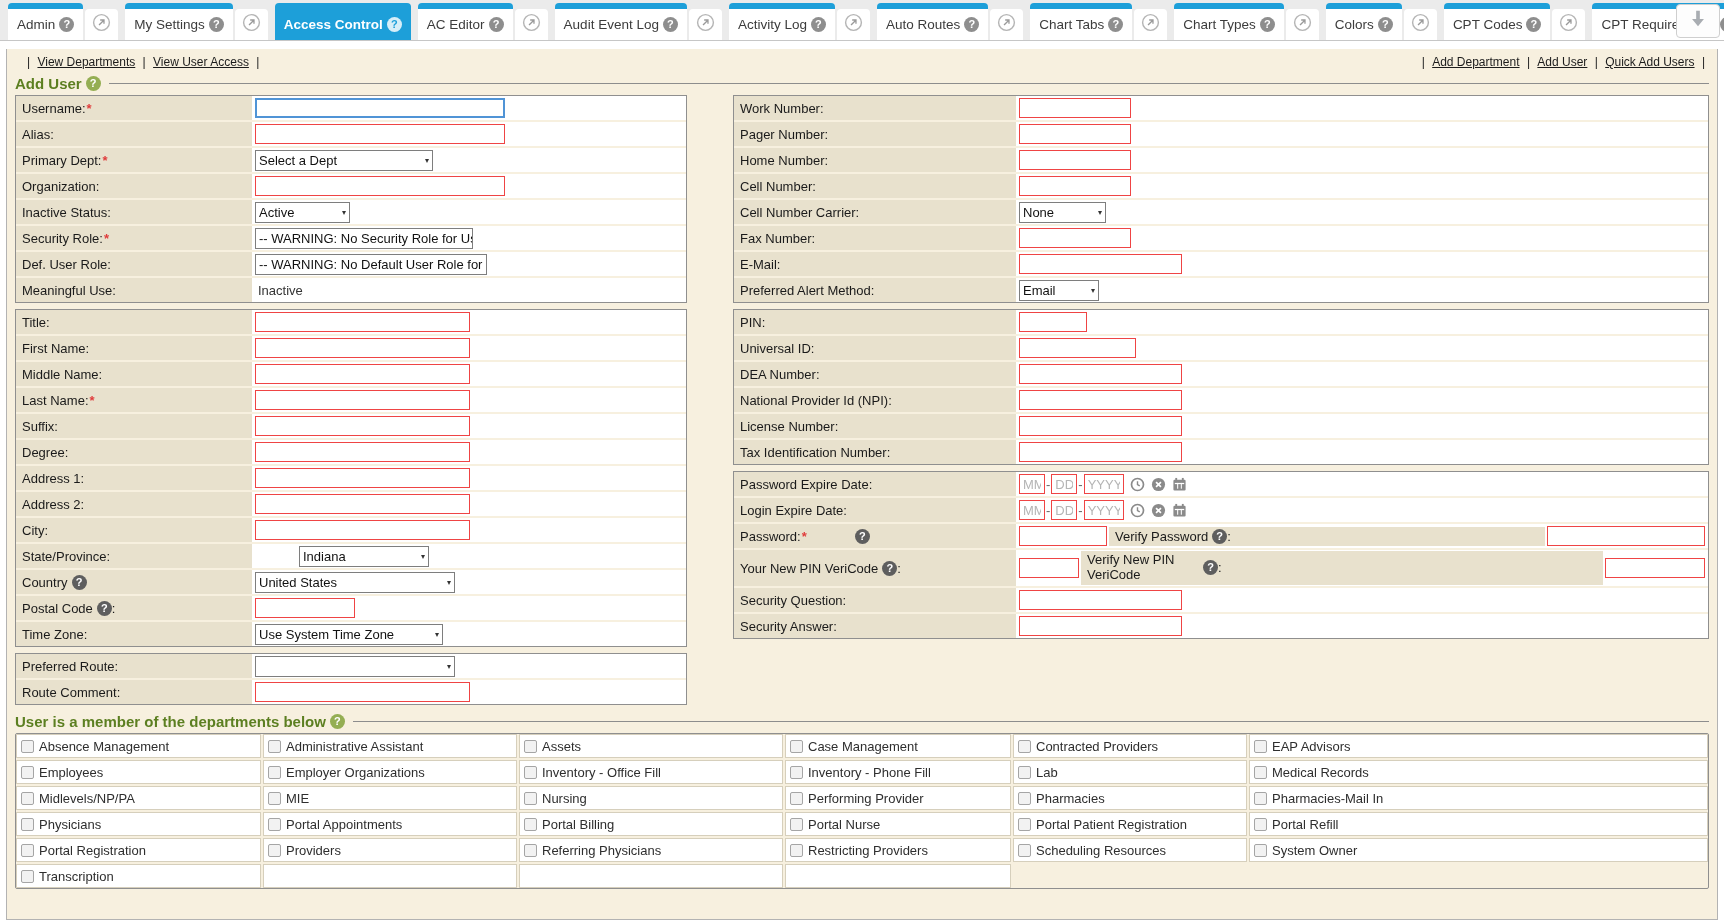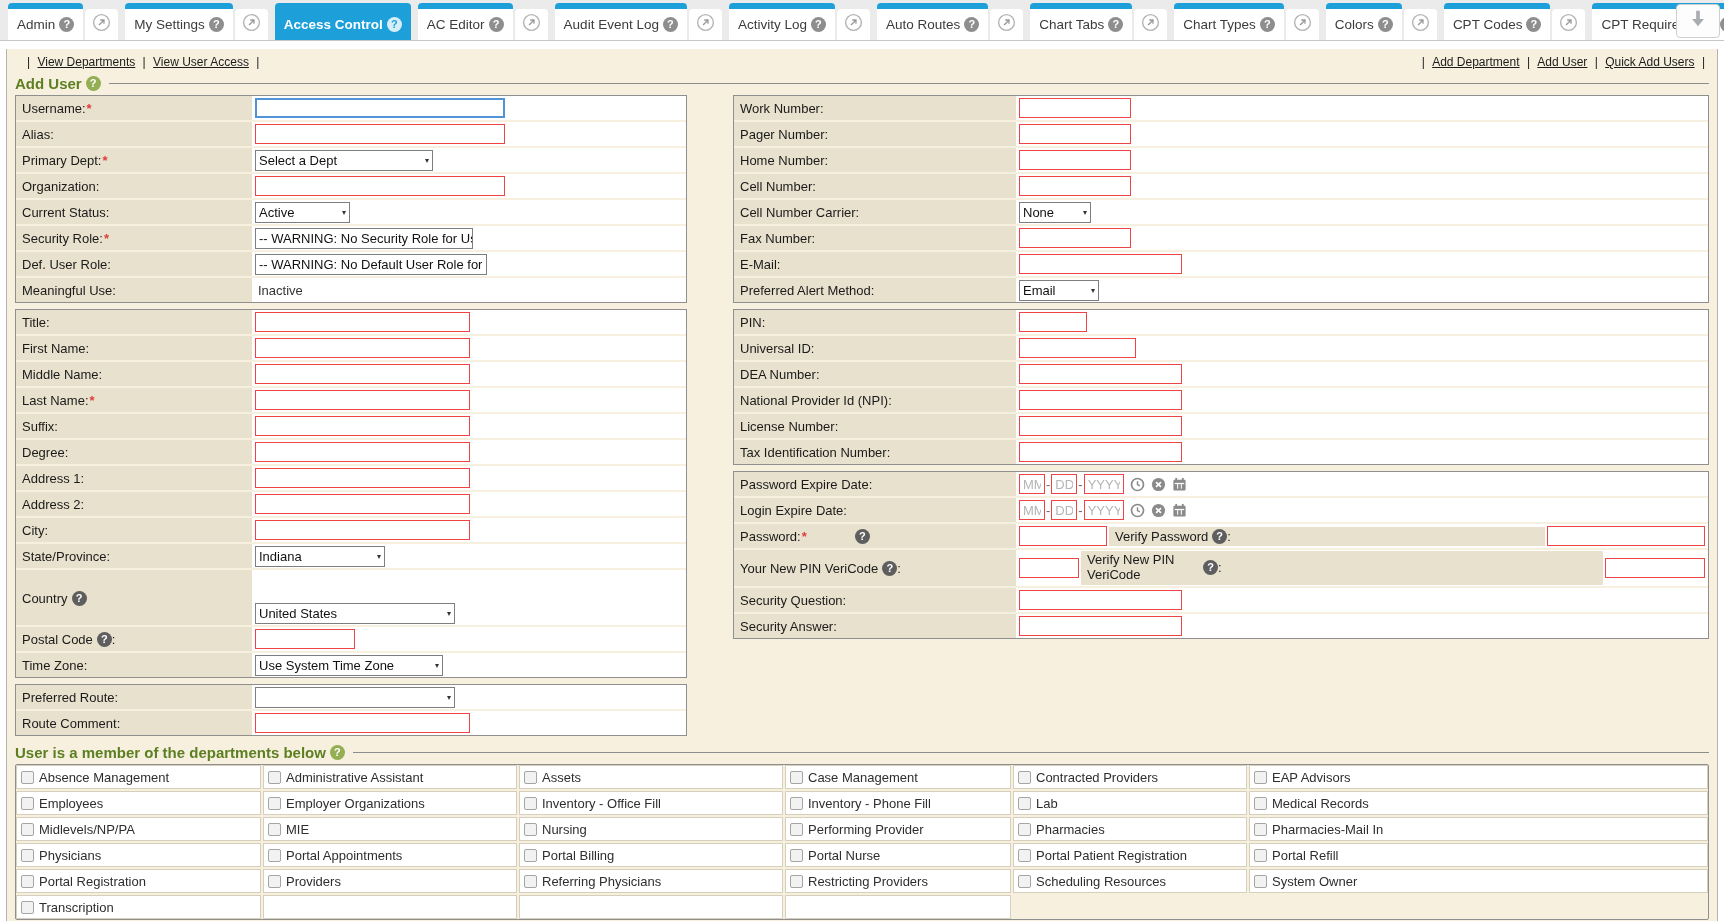--- a/index.html
+++ b/index.html
@@ -260,21 +260,21 @@
                 </div>
               </div>
             </div>
             <div class="frow">
               <div class="flbl"><span class="flbl-text">Organization</span>:</div>
               <div class="fval">
                 <input class="tin" type="text" style="width: 250px;">
               </div>
             </div>
             <div class="frow">
-              <div class="flbl"><span class="flbl-text">Current Status</span>:</div>
+              <div class="flbl"><span class="flbl-text">Inactive Status</span>:</div>
               <div class="fval">
                 <div class="sel" style="width: 95px;">
                   <span class="sel-text">Active</span>
                   <span class="sel-arrow">▾</span>
                 </div>
               </div>
             </div>
             <div class="frow">
               <div class="flbl"><span class="flbl-text">Security Role</span>:<span class="req">*</span></div>
               <div class="fval">
@@ -349,33 +349,33 @@
             </div>
             <div class="frow">
               <div class="flbl"><span class="flbl-text">City</span>:</div>
               <div class="fval">
                 <input class="tin" type="text" style="width: 215px;">
               </div>
             </div>
             <div class="frow">
               <div class="flbl"><span class="flbl-text">State/Province</span>:</div>
               <div class="fval">
-                <div class="sel" style="width: 130px;">
+                <div class="sel" style="width: 130px; margin-left: 44px;">
                   <span class="sel-text">Indiana</span>
                   <span class="sel-arrow">▾</span>
                 </div>
               </div>
             </div>
             <div class="frow">
               <div class="flbl">
                 <span class="flbl-text">Country</span>
                 <span class="help dark">?</span>
               </div>
               <div class="fval">
-                <div class="sel" style="width: 200px; margin-top: 32px;">
+                <div class="sel" style="width: 200px;">
                   <span class="sel-text">United States</span>
                   <span class="sel-arrow">▾</span>
                 </div>
               </div>
             </div>
             <div class="frow">
               <div class="flbl"><span class="flbl-text">Postal Code</span><span class="help dark">?</span>:</div>
               <div class="fval">
                 <input class="tin" type="text" style="width: 100px;">
               </div>
@@ -430,21 +430,21 @@
             </div>
             <div class="frow">
               <div class="flbl"><span class="flbl-text">Cell Number</span>:</div>
               <div class="fval">
                 <input class="tin" type="text" style="width: 112px;">
               </div>
             </div>
             <div class="frow">
               <div class="flbl"><span class="flbl-text">Cell Number Carrier</span>:</div>
               <div class="fval">
-                <div class="sel" style="width: 72px;">
+                <div class="sel" style="width: 87px;">
                   <span class="sel-text">None</span>
                   <span class="sel-arrow">▾</span>
                 </div>
               </div>
             </div>
             <div class="frow">
               <div class="flbl"><span class="flbl-text">Fax Number</span>:</div>
               <div class="fval">
                 <input class="tin" type="text" style="width: 112px;">
               </div>

